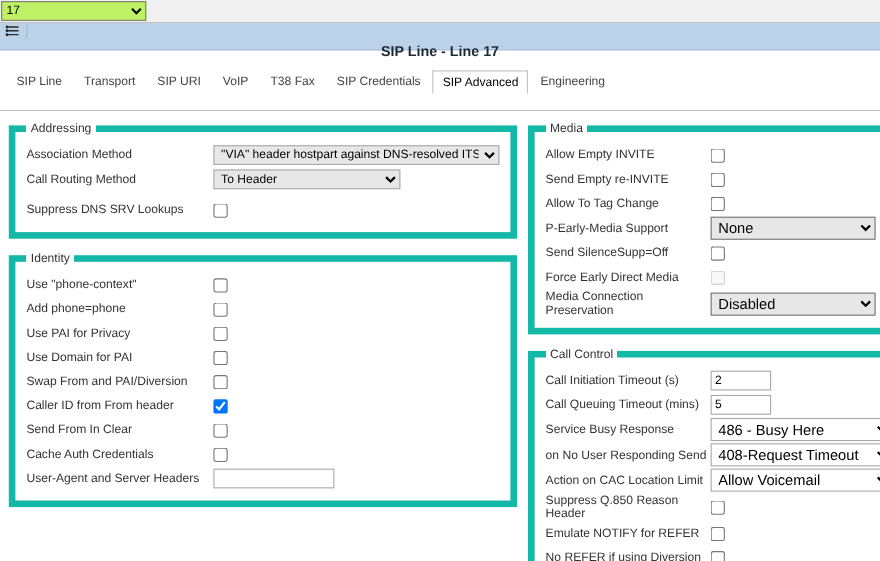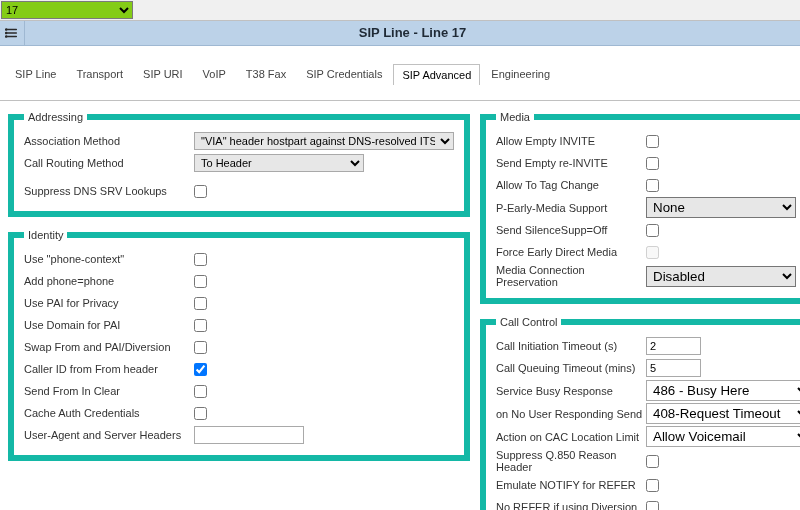--- a/index.html
+++ b/index.html
@@ -19,28 +19,29 @@
     height: 20px;
     background: #f0f0f0;
     border-bottom: 1px solid #c0c0c0;
   }
   .top-select {
     width: 132px;
     height: 18px;
     font-size: 11px;
     margin: 1px 0 0 1px;
     border: 1px solid #7a7a7a;
-    background: #84cc16;
+    background: #bef264;
   }
   .title-band {
     display: flex;
     align-items: stretch;
     height: 24px;
     background: #bcd2e8;
     border-bottom: 1px solid #9fb8d2;
+    flex-direction: column;
   }
   .title-band .list-btn {
     width: 24px;
     display: flex;
     align-items: center;
     justify-content: center;
     border-right: 1px solid #9fb8d2;
     cursor: pointer;
   }
   .title-band .title {

